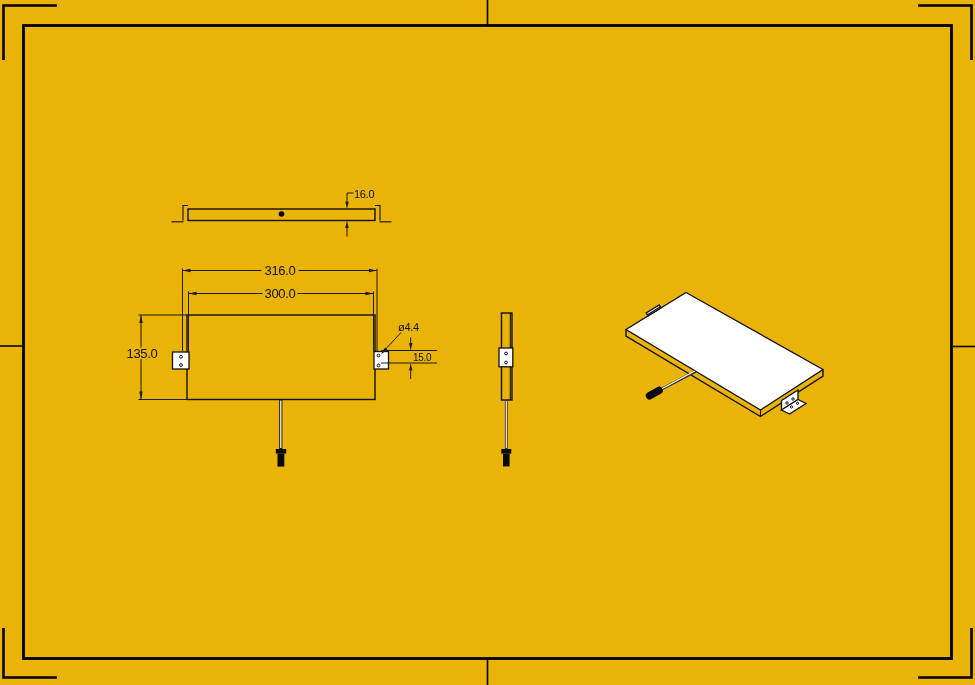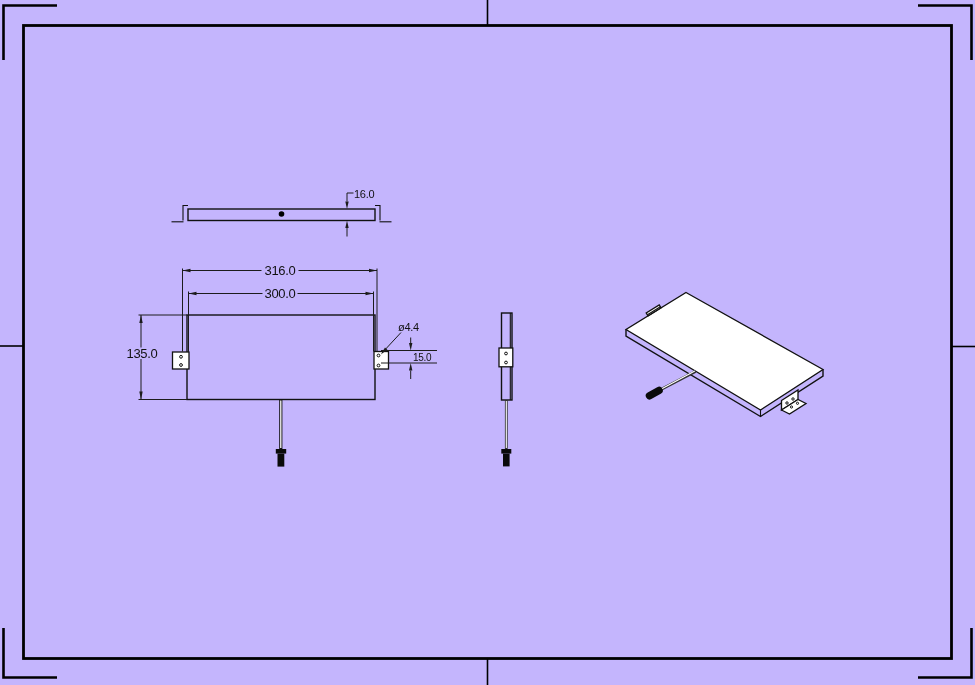--- a/index.html
+++ b/index.html
@@ -1,16 +1,16 @@
 <!DOCTYPE html>
 <html><head>
 <meta charset="utf-8">
 <style>
   html,body{margin:0;padding:0;background:#fff;width:975px;height:685px;overflow:hidden;}
-  .stage{position:relative;width:975px;height:685px;background:#c4b5fd;}
+  .stage{position:relative;width:975px;height:685px;background:#eab308;}
   svg{display:block;}
   .obj{stroke:#111;stroke-width:1.4;fill:none;}
   .objthin{stroke:#111;stroke-width:1.1;fill:none;}
   .frame{stroke:#000;stroke-width:2.8;fill:none;}
   .mark{stroke:#000;stroke-width:2.6;fill:none;}
   .tick{stroke:#000;stroke-width:1.6;fill:none;}
   .dim{stroke:#1c1c1c;stroke-width:1;fill:none;}
   .arrow{fill:#1c1c1c;stroke:none;}
   .holedot{fill:#000;stroke:none;}
   .hole{fill:#fff;stroke:#111;stroke-width:1;}

